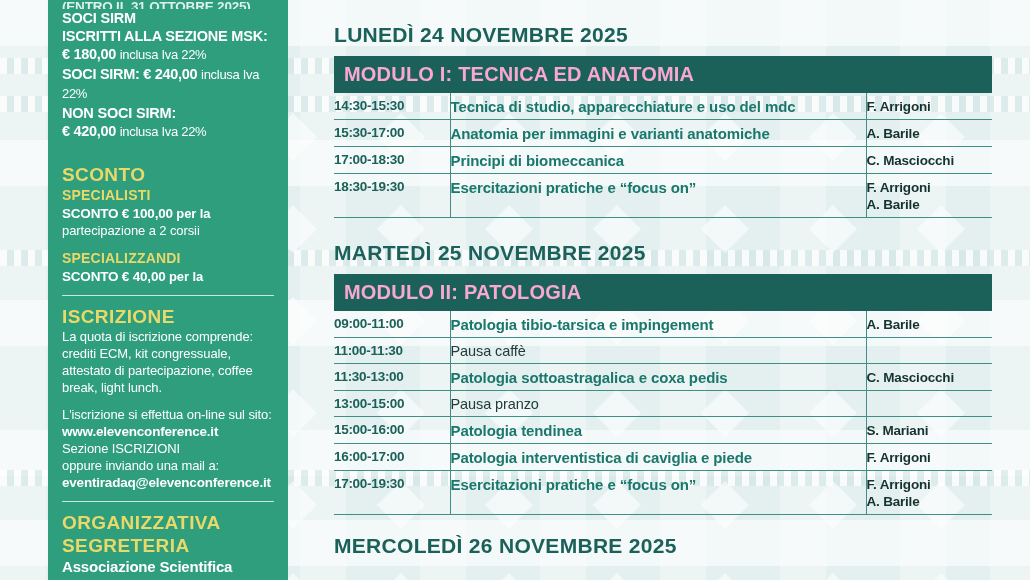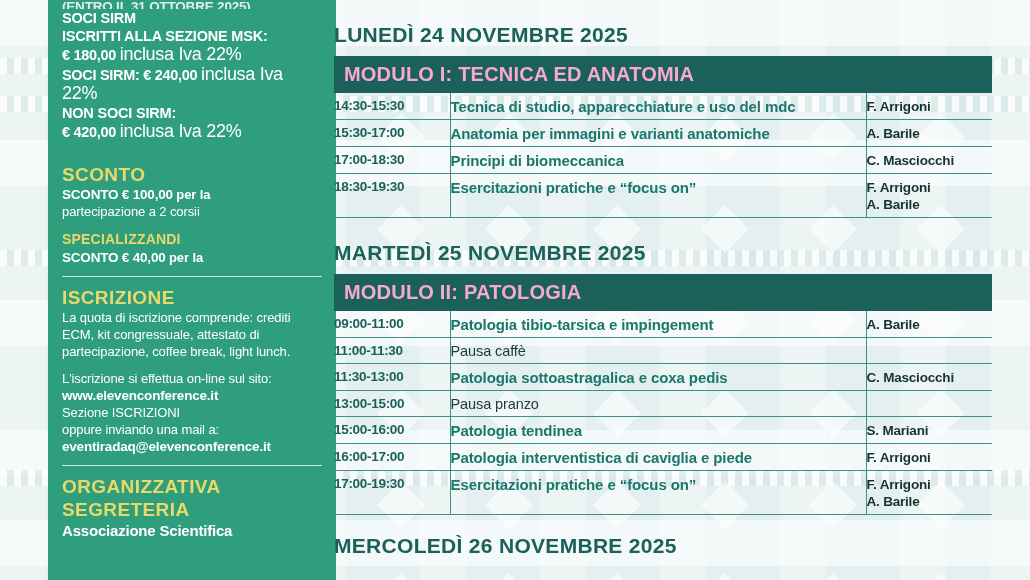--- a/index.html
+++ b/index.html
@@ -57,21 +57,21 @@
     width: 1030px;
     height: 580px;
     z-index: 1;
   }
 
   
   #sidebar {
     position: absolute;
     left: 48px;
     top: 0;
-    width: 288px;
+    width: 240px;
     height: 580px;
     background: #2e9e7c;
     padding: 0 14px;
     color: #ffffff;
     overflow: hidden;
   }
 
   .fee-cut {
     font-size: 13.5px;
     font-weight: bold;
@@ -89,21 +89,21 @@
     letter-spacing: -0.2px;
   }
   .sb-price {
     font-size: 14.5px;
     font-weight: bold;
     line-height: 18.5px;
     letter-spacing: -0.3px;
   }
   .sb-price .light {
     font-weight: normal;
-    font-size: 18px;
+    font-size: 13px;
   }
 
   .sb-gold-title {
     color: #e8d96a;
     font-size: 19px;
     font-weight: bold;
     letter-spacing: 0.4px;
     line-height: 23px;
   }
   .sb-gold-sub {
@@ -304,20 +304,21 @@
     </div>
     <div class="sb-strong">NON SOCI SIRM:</div>
     <div class="sb-price">
       <span>€ 420,00</span>
       <span class="light">inclusa Iva 22%</span>
     </div>
 
     <div class="gap-md"></div>
 
     <div class="sb-gold-title">SCONTO</div>
+    <div class="sb-gold-sub">SPECIALISTI</div>
     <div class="sb-body-b">
       <span>SCONTO € 100,00</span><span class="sb-body"> per la</span>
     </div>
     <div class="sb-body">partecipazione a 2 corsii</div>
 
     <div class="gap-sm"></div>
 
     <div class="sb-gold-sub">SPECIALIZZANDI</div>
     <div class="sb-body-b">
       <span>SCONTO € 40,00</span><span class="sb-body"> per la</span>

